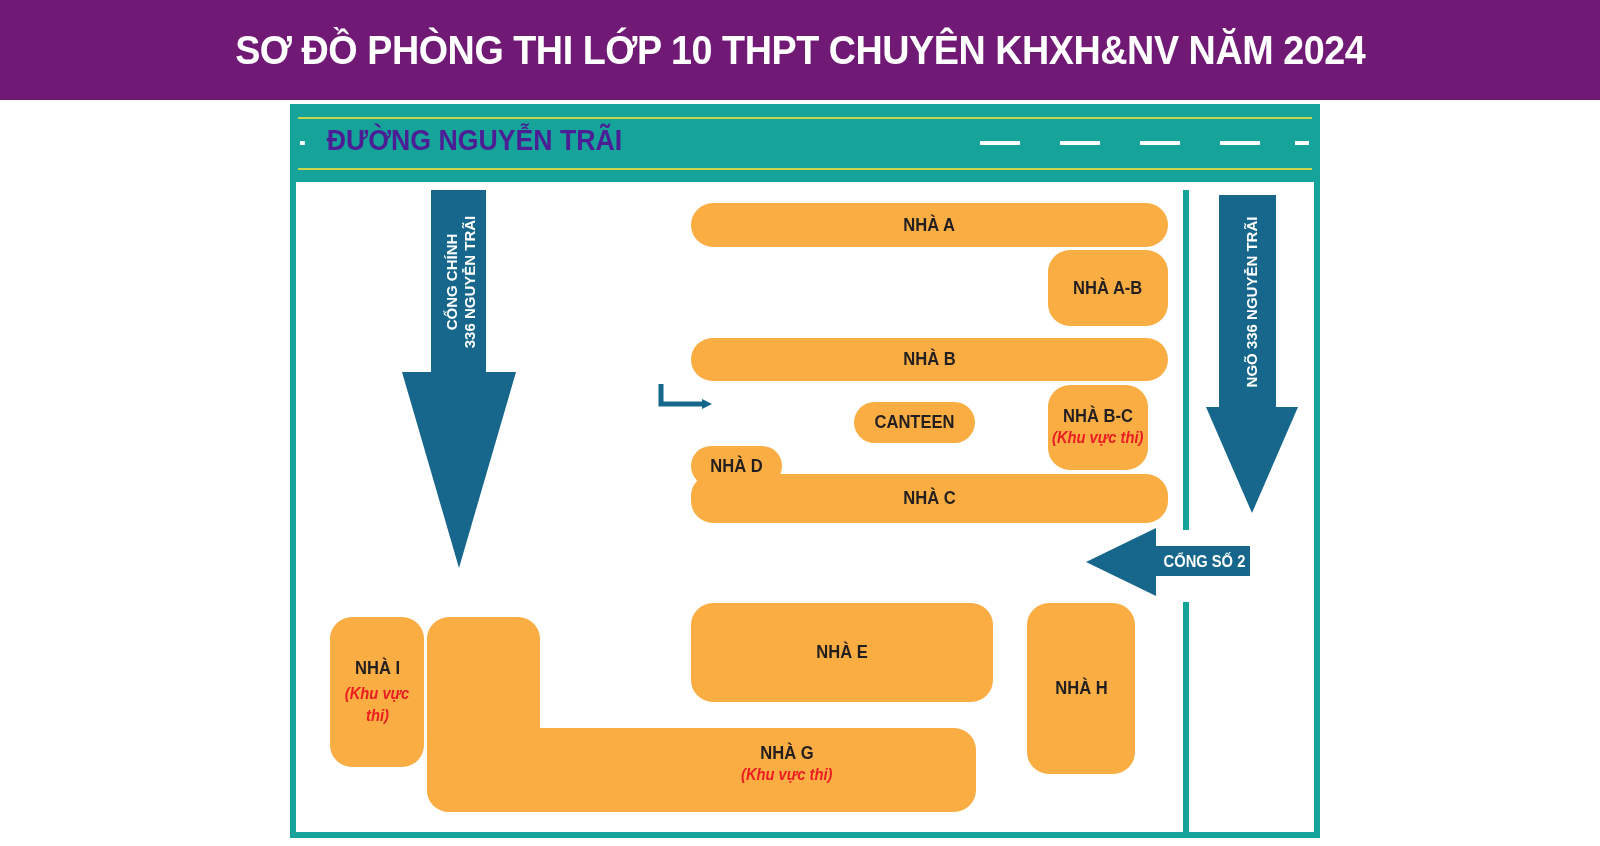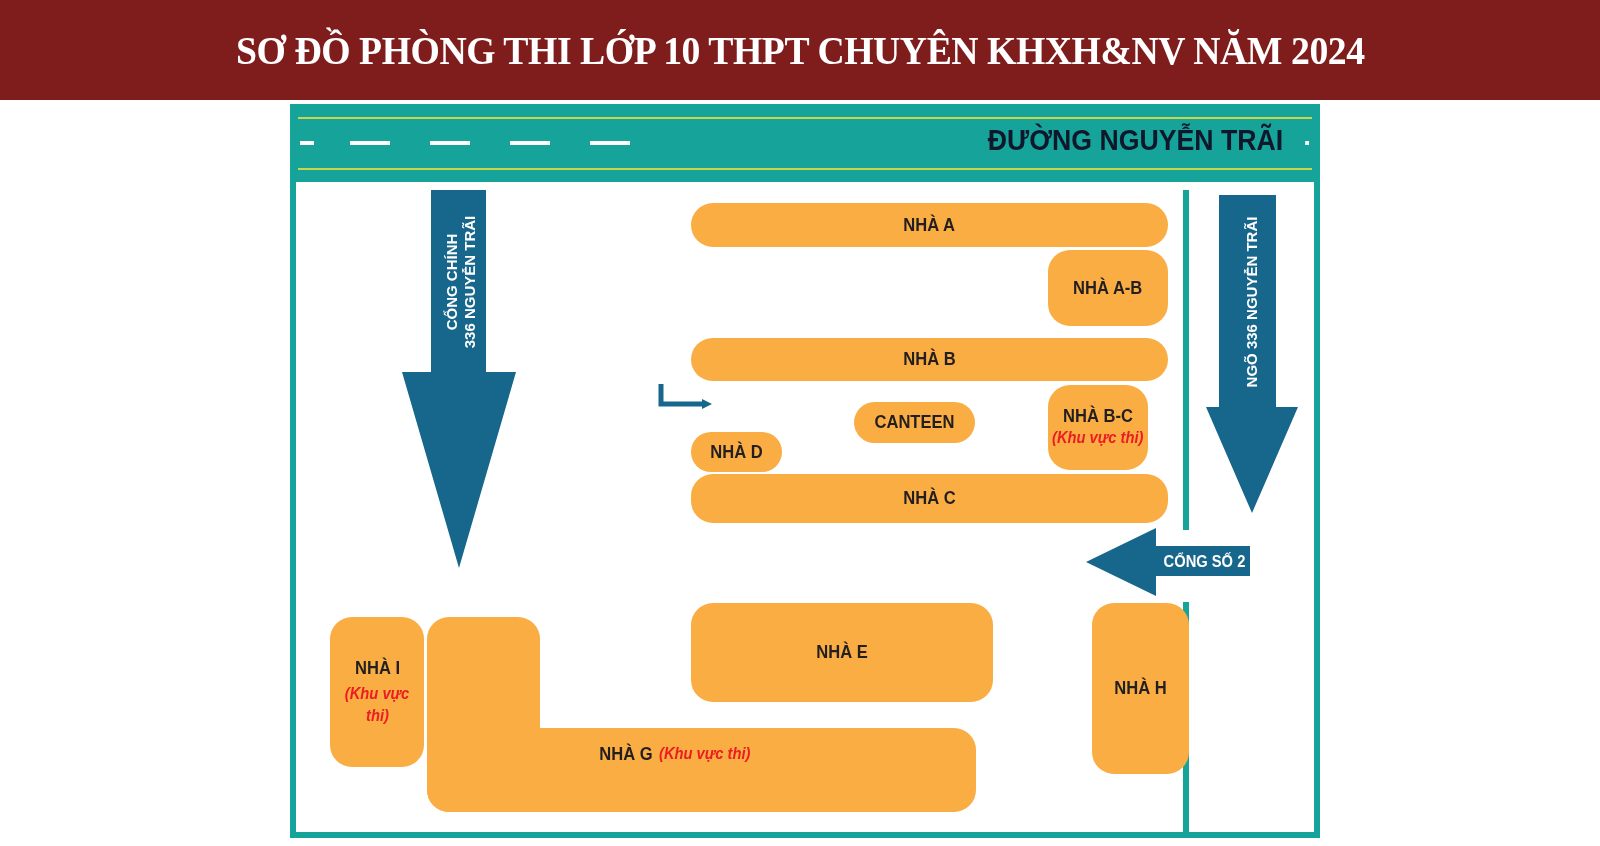--- a/index.html
+++ b/index.html
@@ -1,29 +1,29 @@
 <!DOCTYPE html>
 <html><head>
 <meta charset="utf-8">
 <style>
   html, body { margin:0; padding:0; }
   body { width:1600px; height:846px; background:#ffffff; position:relative; overflow:hidden;
          font-family:"Liberation Sans", sans-serif; }
-  .header { position:absolute; left:0; top:0; width:1600px; height:100px; background:#7f1d1d;
-            display:flex; align-items:center; justify-content:center;font-family:Liberation Serif, serif; }
+  .header { position:absolute; left:0; top:0; width:1600px; height:100px; background:#701a75;
+            display:flex; align-items:center; justify-content:center; }
   .header-title { color:#fff; font-weight:bold; font-size:41px; letter-spacing:-0.5px;
                   transform:scaleX(0.92); white-space:nowrap; }
   .frame { position:absolute; left:290px; top:104px; width:1030px; height:734px;
            border:6px solid #16a39a; box-sizing:border-box; background:#fff; }
   .road { position:absolute; left:290px; top:104px; width:1030px; height:78px; background:#16a39a; }
   .road-line { position:absolute; left:8px; right:8px; height:2px; background:#c9d64a; }
   .road-line.top { top:13px; }
   .road-line.bot { top:64px; }
   .dash { position:absolute; top:37px; height:4px; width:40px; background:#fff; }
-  .road-name { position:absolute; left:0; right:0; top:20px; text-align:right; color:#0f172a;
+  .road-name { position:absolute; left:0; right:0; top:20px; text-align:left; color:#4c1d95;
                font-weight:bold; font-size:29px; }
   .road-name span { background:#16a39a; padding:0 24px; display:inline-block; transform:scaleX(0.92); }
   .bldg { position:absolute; background:#f9ad42; display:flex; flex-direction:column;
           align-items:center; justify-content:center; text-align:left;border-radius:22px; }
   .bldg .lbl { color:#231f20; font-weight:bold; font-size:18px; transform:scaleX(0.92); }
   .bldg .sub { color:#ec1c24; font-weight:bold; font-style:italic; font-size:16px; transform:scaleX(0.92); line-height:22px; }
   .wall { position:absolute; background:#16a39a; }
   .arrow { position:absolute; }
   .vtext { position:absolute; color:#fff; font-weight:bold; font-size:15px; white-space:nowrap;
            transform-origin:center; text-align:center; line-height:18px; }
@@ -89,37 +89,37 @@
 <div class="bldg" style="left:691px;top:338px;width:477px;height:43px">
   <div class="lbl">NHÀ B</div>
 </div>
 <div class="bldg" style="left:1048px;top:385px;width:100px;height:85px">
   <div class="lbl">NHÀ B-C</div>
   <div class="sub">(Khu vực thi)</div>
 </div>
 <div class="bldg" style="left:854px;top:402px;width:121px;height:41px">
   <div class="lbl">CANTEEN</div>
 </div>
-<div class="bldg" style="left:691px;top:432px;width:91px;height:40px">
+<div class="bldg" style="left:691px;top:446px;width:91px;height:40px">
   <div class="lbl">NHÀ D</div>
 </div>
 <div class="bldg" style="left:691px;top:474px;width:477px;height:49px">
   <div class="lbl">NHÀ C</div>
 </div>
 <div class="bldg" style="left:691px;top:603px;width:302px;height:99px">
   <div class="lbl">NHÀ E</div>
 </div>
-<div class="bldg" style="left:1092px;top:603px;width:97px;height:171px">
+<div class="bldg" style="left:1027px;top:603px;width:108px;height:171px">
   <div class="lbl">NHÀ H</div>
 </div>
 <div class="bldg" style="left:330px;top:617px;width:94px;height:150px">
   <div class="lbl">NHÀ I</div>
   <div class="sub" style="margin-top:4px">(Khu vực</div>
   <div class="sub">thi)</div>
 </div>
 
 <div class="bldg" style="left:427px;top:617px;width:113px;height:195px"></div>
 <div class="bldg" style="left:427px;top:728px;width:549px;height:84px;padding-left:0">
-  <div style="position:absolute;left:170px;width:379px;top:15px;display:flex;align-items:center">
+  <div style="position:absolute;left:170px;width:379px;top:15px;display:flex;flex-direction:column;align-items:center">
     <div class="lbl">NHÀ G</div>
     <div class="sub">(Khu vực thi)</div>
   </div>
 </div>
 
 </body></html>

